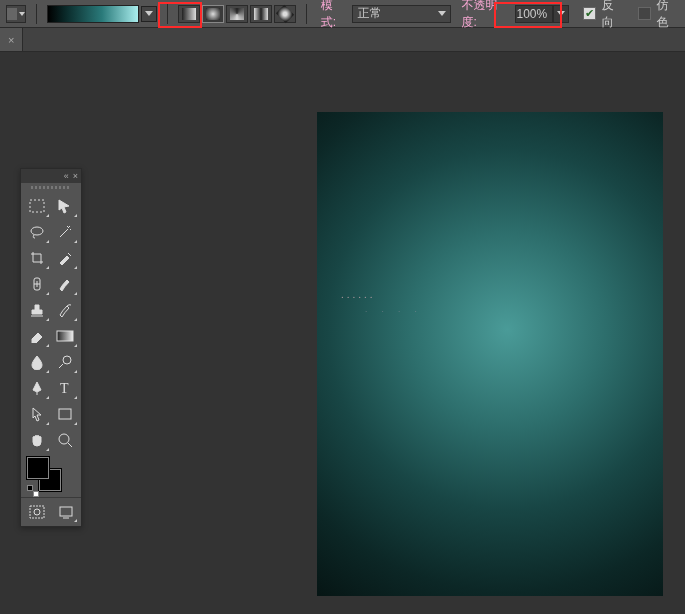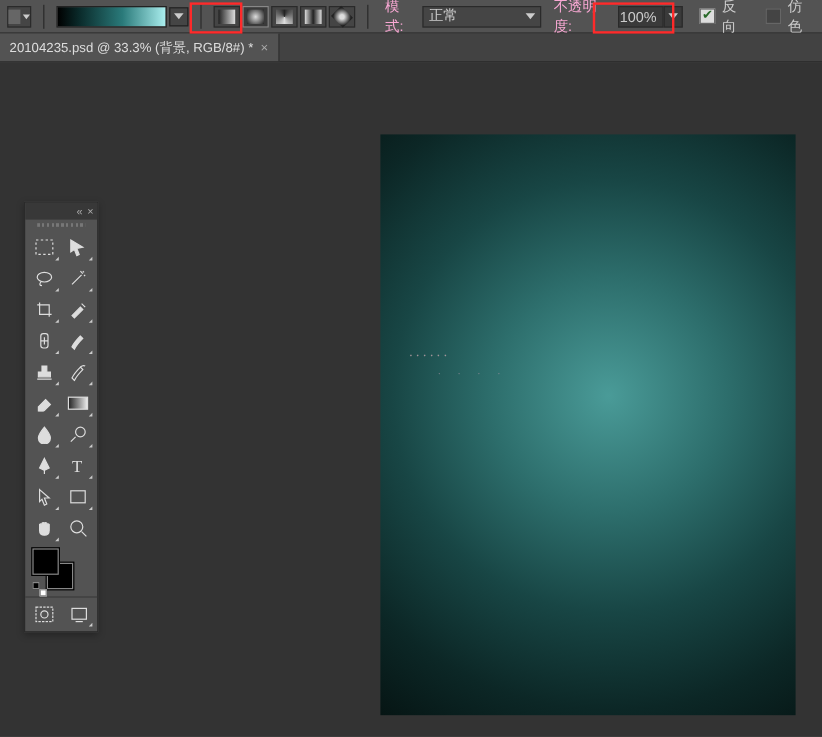--- a/index.html
+++ b/index.html
@@ -118,21 +118,20 @@
   <span class="checkbox">
       <span class="check">✔</span>
     </span>
   <span>反向</span>
   <span class="checkbox" style="background:#444"></span>
   <span>仿色</span>
 </div>
 
 <div class="tab-bar">
   <div class="tab">
-    <span>20104235.psd @ 33.3% (背景, RGB/8#) *</span>
     <span class="close-x">×</span>
   </div>
 </div>
 
 <div class="canvas-wrap">
   <div class="canvas">
     <div class="canvas-text">......</div>
     <div class="canvas-text2">. . . .</div>
   </div>
 </div>

